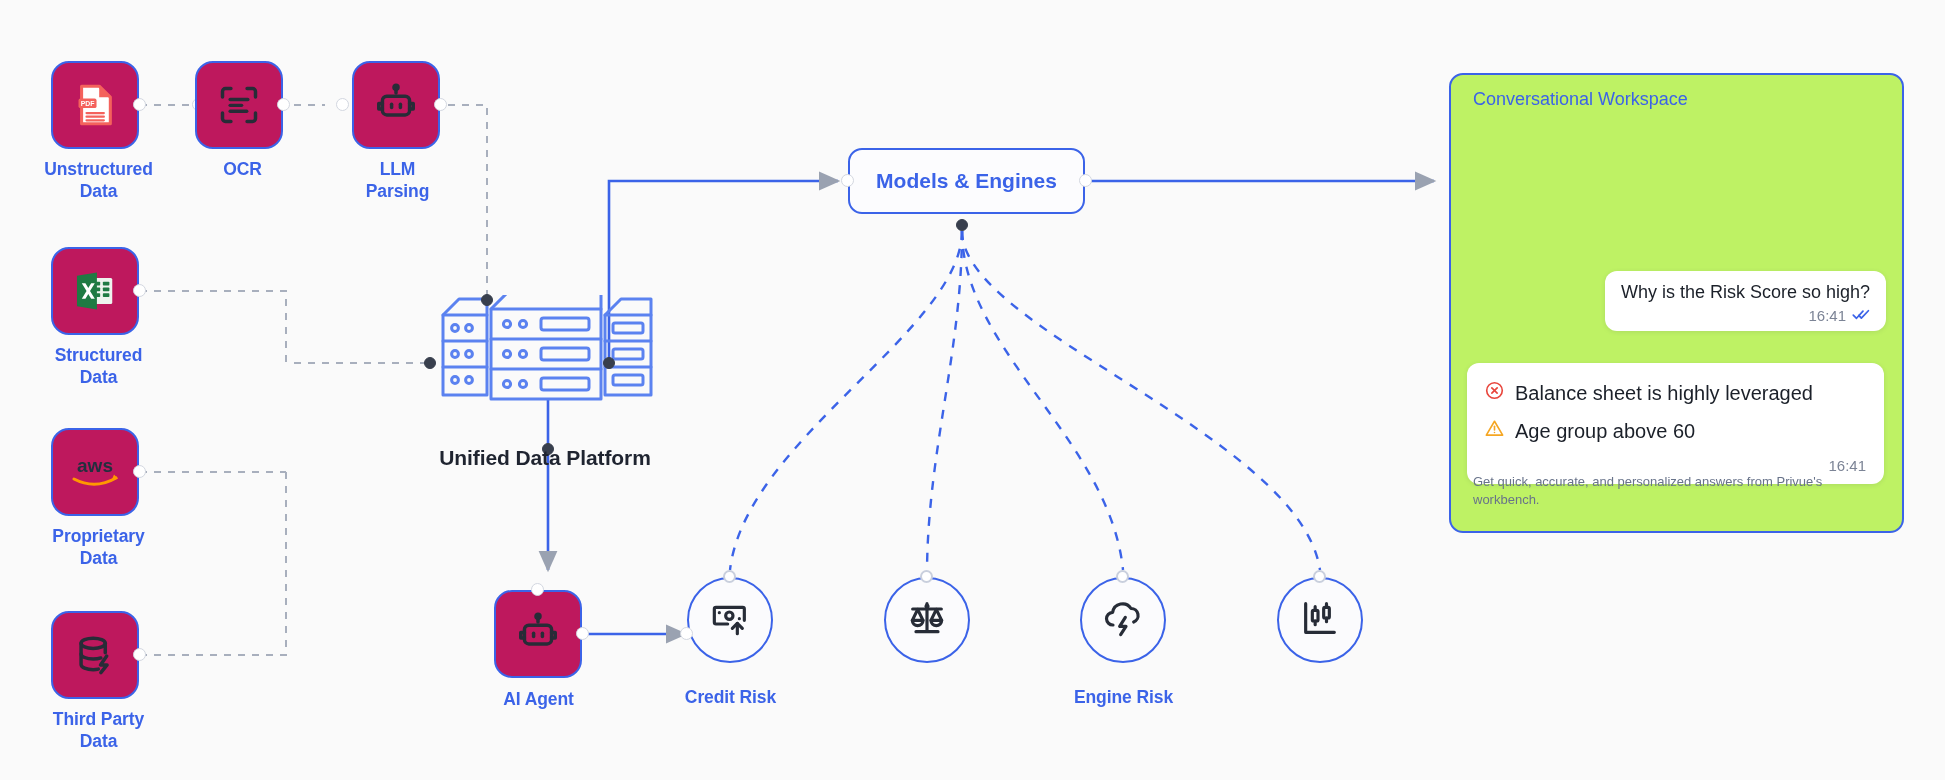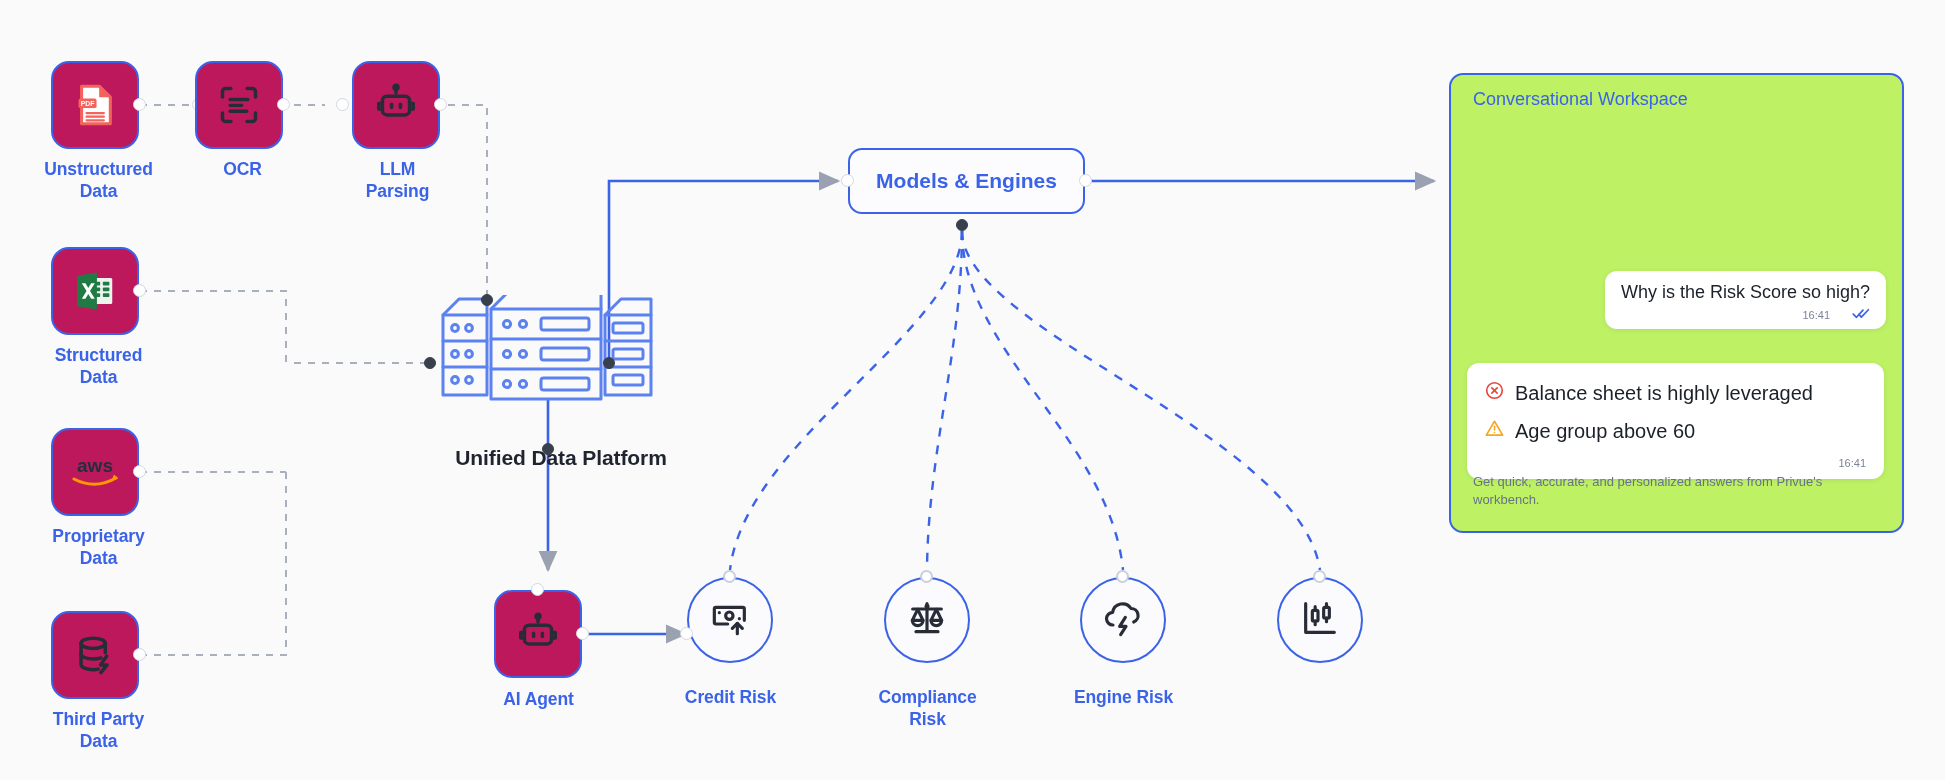--- a/index.html
+++ b/index.html
@@ -135,23 +135,23 @@
   }
   #bubble-user .txt {
     font-size: 18px;
     color: #1b2029;
     white-space: nowrap;
   }
   .meta {
     display: flex;
     align-items: center;
     justify-content: flex-end;
-    gap: 22px;
+    gap: 6px;
     margin-top: 4px;
-    font-size: 11px;
+    font-size: 15px;
     color: #7c8496;
   }
   #bubble-bot {
     position: absolute;
     left: 16px;
     top: 288px;
     right: 18px;
     background: #ffffff;
     border-radius: 12px;
     padding: 18px 18px 10px 18px;
@@ -355,21 +355,21 @@
         <rect x="188" y="28" width="30" height="10" rx="2"></rect>
         <rect x="188" y="54" width="30" height="10" rx="2"></rect>
         <rect x="188" y="80" width="30" height="10" rx="2"></rect>
       </svg>
     </span>
   </div>
   <div class="port dark" style="left:481px;top:294px"></div>
   <div class="port dark" style="left:424px;top:357px"></div>
   <div class="port dark" style="left:603px;top:357px"></div>
   <div class="port dark" style="left:542px;top:443px"></div>
-  <div class="nlabel dark" style="left:416px;top:445px;width:290px">Unified Data Platform</div>
+  <div class="nlabel dark" style="left:400px;top:445px;width:290px">Unified Data Platform</div>
 
   <div class="pill" style="left:848px;top:148px;width:237px;height:66px">
     <span>Models &amp; Engines</span>
   </div>
   <div class="port" style="left:841px;top:174px"></div>
   <div class="port" style="left:1079px;top:174px"></div>
   <div class="port dark" style="left:956px;top:219px"></div>
 
   <div class="node" style="left:494px;top:590px">
     <span>
@@ -412,21 +412,20 @@
         <path d="M3.4 6.6h17.2"></path>
         <path d="M6.4 6.8 3.2 13.4h6.4z"></path>
           <path d="M3.2 13.4a3.2 3.2 0 0 0 6.4 0"></path>
         <path d="M17.6 6.8 14.4 13.4h6.4z"></path>
           <path d="M14.4 13.4a3.2 3.2 0 0 0 6.4 0"></path>
         <circle cx="12" cy="5" r="1.5" fill="#272c37" stroke="none"></circle>
       </svg>
     </span>
   </div>
   <div class="port ring" style="left:920px;top:570px"></div>
-  <div class="nlabel" style="left:829px;top:686px;width:197px">Compliance<br>Risk</div>
 
   <div class="circ" style="left:1080px;top:577px">
     <span>
       <svg width="40" height="40" viewBox="0 0 24 24" fill="none" stroke="#272c37" stroke-width="1.9" stroke-linecap="round" stroke-linejoin="round">
         <path d="M18.4 14.4a4.2 4.2 0 0 0-1.6-8.1 6 6 0 0 0-11 2.3A3.8 3.8 0 0 0 6 16.2"></path>
         <path d="M13.4 11.6 10 17h3.8l-3.2 5"></path>
       </svg>
     </span>
   </div>
   <div class="port ring" style="left:1116px;top:570px"></div>

